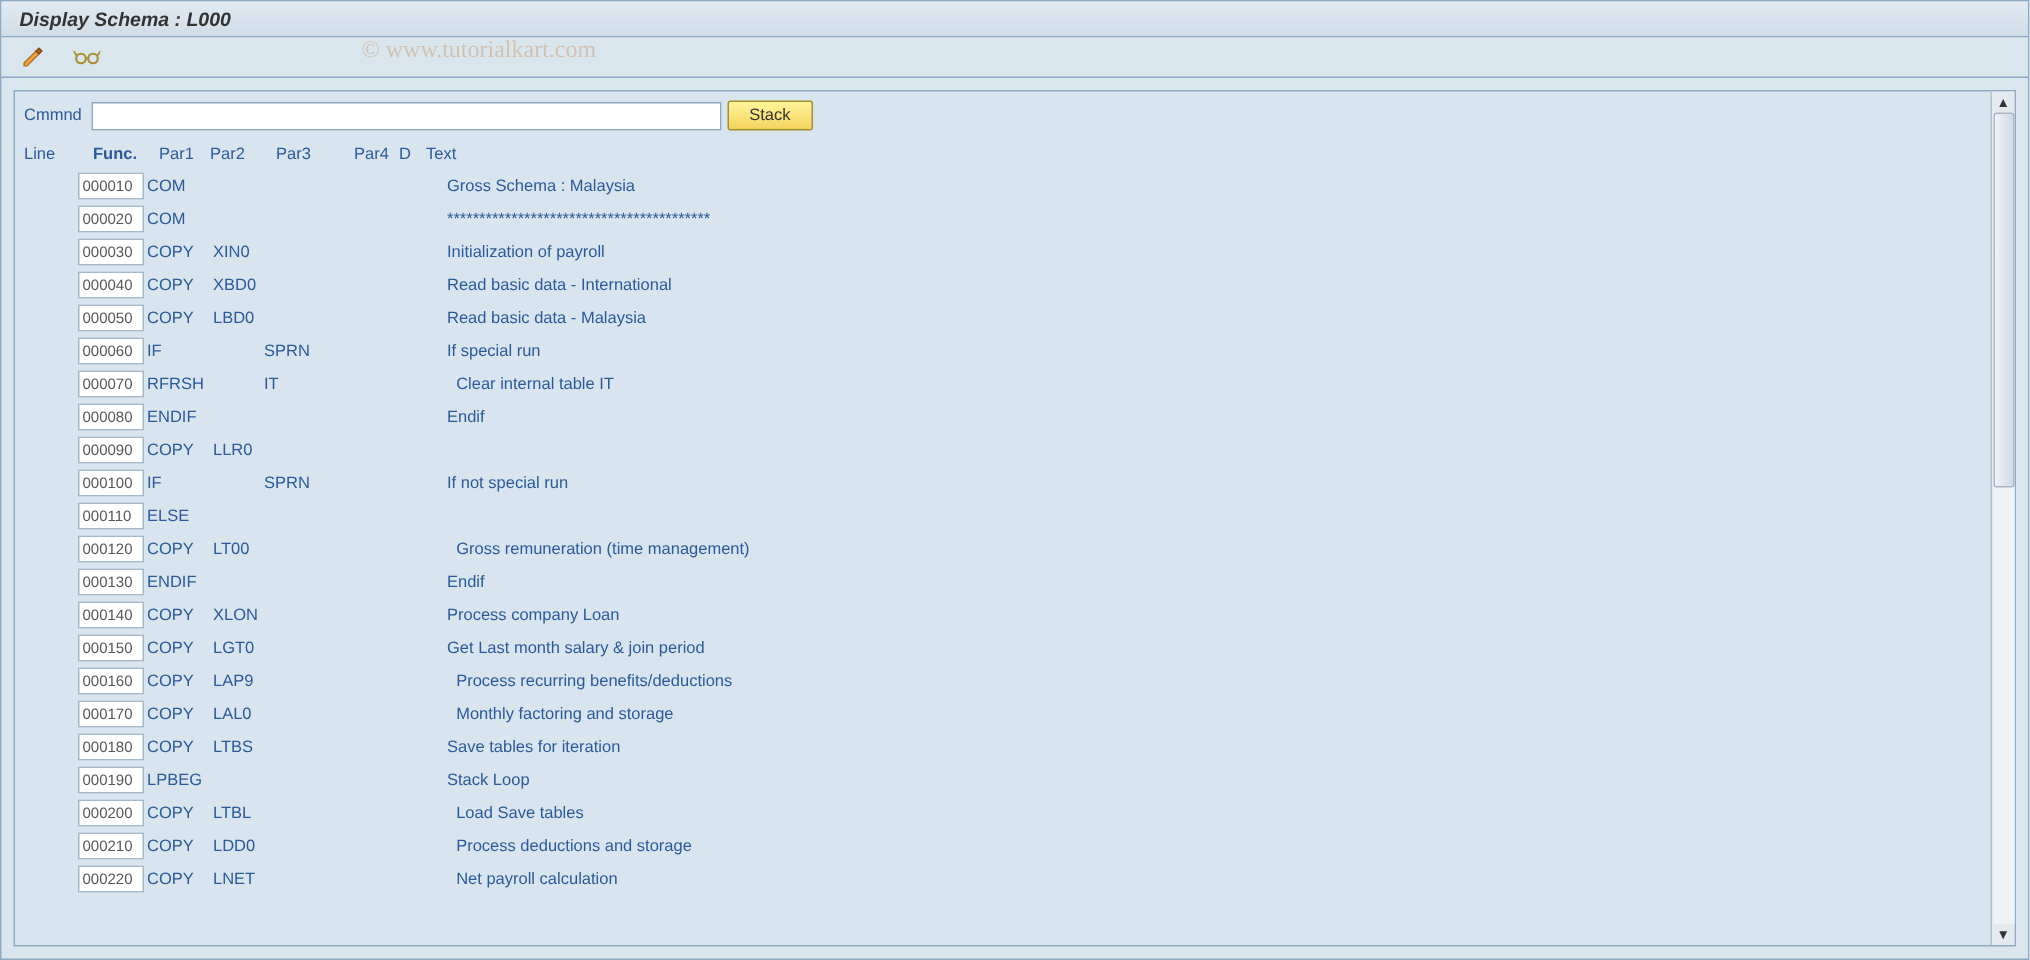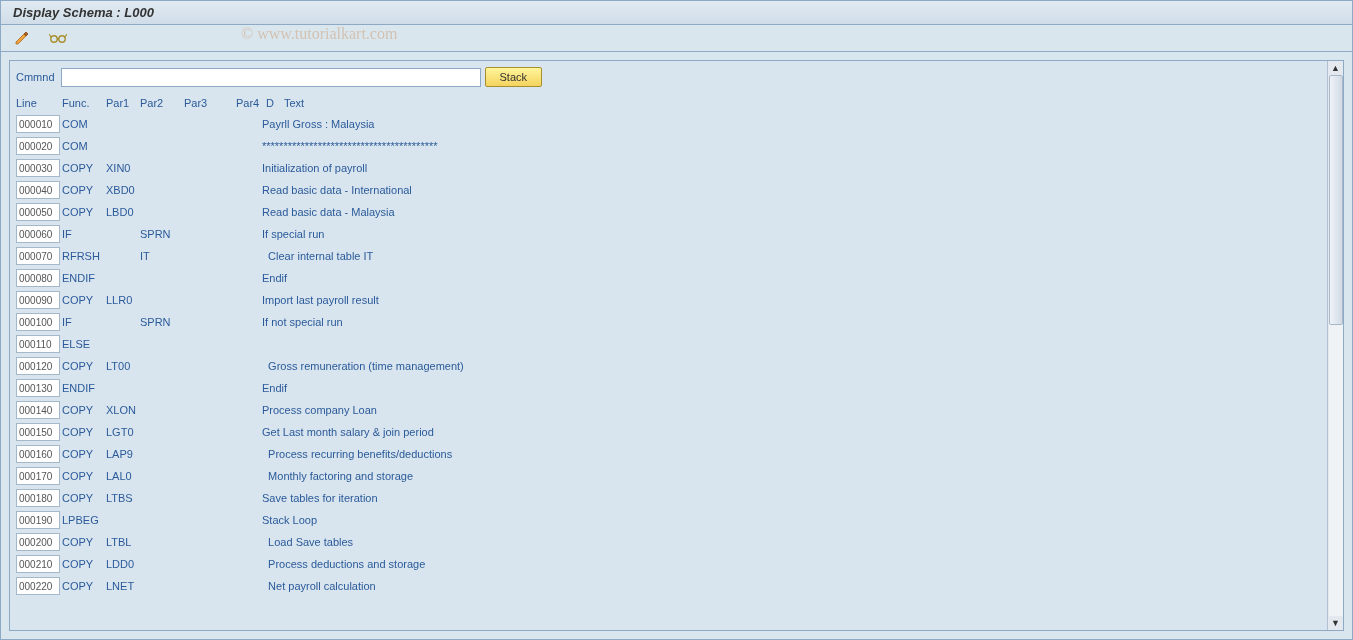--- a/index.html
+++ b/index.html
@@ -109,30 +109,31 @@
       display: flex;
       color: #2a5a9a;
       font-size: 11px;
       margin-bottom: 4px;
       padding-left: 0;
     }
     .header-row span {
       display: inline-block;
     }
     .col-line { width: 46px; }
-    .col-func { width: 44px; }
+    .col-func { width: 44px; font-weight: bold; }
     .col-par1 { width: 34px; }
     .col-par2 { width: 44px; }
     .col-par3 { width: 52px; }
     .col-par4 { width: 30px; }
     .col-d    { width: 18px; }
     .col-text { flex: 1; }
     .data-rows {
       display: flex;
       flex-direction: column;
+      margin-left: 36px;
     }
     .data-row {
       display: flex;
       align-items: center;
       height: 22px;
       color: #2a5a9a;
       font-size: 11px;
     }
     .line-input {
       width: 44px;
@@ -234,21 +235,21 @@
 
         <div class="data-rows" id="data-rows">
             <div class="data-row">
               <input class="line-input" type="text" value="000010" style="">
               <span class="func-cell">COM</span>
               <span class="par1-cell"></span>
               <span class="par2-cell"></span>
               <span class="par3-cell"></span>
               <span class="par4-cell"></span>
               <span class="d-cell"></span>
-              <span class="text-cell">Payrll Gross : Malaysia</span>
+              <span class="text-cell">Gross Schema : Malaysia</span>
             </div>
             <div class="data-row">
               <input class="line-input" type="text" value="000020" style="">
               <span class="func-cell">COM</span>
               <span class="par1-cell"></span>
               <span class="par2-cell"></span>
               <span class="par3-cell"></span>
               <span class="par4-cell"></span>
               <span class="d-cell"></span>
               <span class="text-cell">*****************************************</span>
@@ -314,21 +315,20 @@
               <span class="text-cell">Endif</span>
             </div>
             <div class="data-row">
               <input class="line-input" type="text" value="000090" style="">
               <span class="func-cell">COPY</span>
               <span class="par1-cell">LLR0</span>
               <span class="par2-cell"></span>
               <span class="par3-cell"></span>
               <span class="par4-cell"></span>
               <span class="d-cell"></span>
-              <span class="text-cell">Import last payroll result</span>
             </div>
             <div class="data-row">
               <input class="line-input" type="text" value="000100" style="">
               <span class="func-cell">IF</span>
               <span class="par1-cell"></span>
               <span class="par2-cell">SPRN</span>
               <span class="par3-cell"></span>
               <span class="par4-cell"></span>
               <span class="d-cell"></span>
               <span class="text-cell">If not special run</span>

